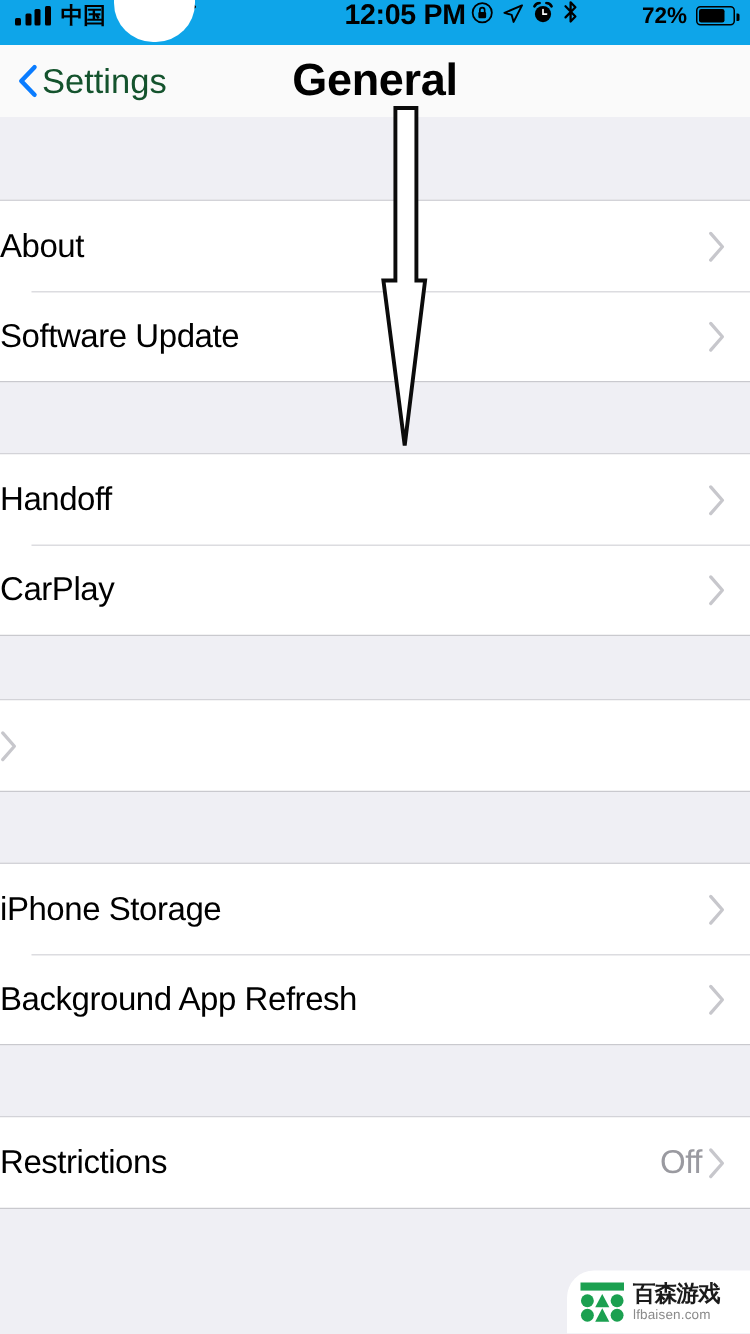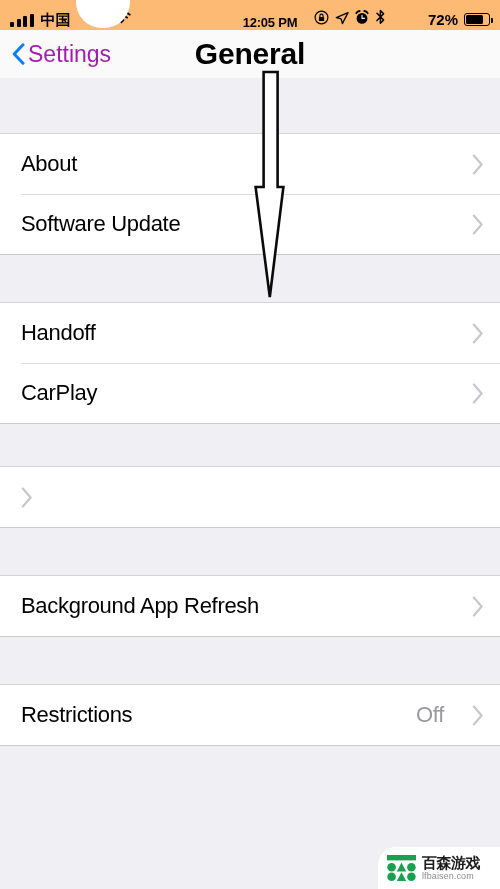--- a/index.html
+++ b/index.html
@@ -12,23 +12,23 @@
   #screen {
     position:relative;
     width:500px; height:889px;
     background:#EFEFF4;
   }
 
   
   .statusbar {
     position:relative;
     height:30px;
-    background:#fdba74;
+    background:#0ea5e9;
     display:flex;
-    align-items:flex-end;
+    align-items:flex-start;
     padding:0 10px;
     font-size:17px;
     font-weight:bold;
     color:#000;
   }
   .sb-left { display:flex; align-items:center; gap:7px; flex:1 1 0; }
   .sb-center { display:flex; align-items:center; justify-content:center; flex:0 0 auto; }
   .sb-right { display:flex; align-items:center; justify-content:flex-end; gap:6px; flex:1 1 0; }
 
   .signal-bars { display:flex; align-items:flex-end; gap:2.5px; height:13px; }
@@ -38,21 +38,21 @@
   .signal-bars i:nth-child(3){ height:11px; }
   .signal-bars i:nth-child(4){ height:13px; }
 
   .carrier { font-size:15px; font-weight:600; letter-spacing:0; }
   .carrier-mask {
     position:absolute; left:76px; top:0;
     width:54px; height:28px;
     background:#FFFFFF;
     border-radius:0 0 26px 26px;
   }
-  .sb-time { font-size:13px; font-weight:bold; letter-spacing:-0.2px;margin-left:40px; }
+  .sb-time { font-size:19px; font-weight:bold; letter-spacing:-0.2px;margin-left:40px; }
   .sb-battery-pct { font-size:15px; font-weight:600;margin-left:36px; }
 
   .batt {
     position:relative; width:26px; height:13px;
     border:1.4px solid #000; border-radius:3px;
   }
   .batt::after {
     content:""; position:absolute; right:-4px; top:3.5px;
     width:2px; height:5px; background:#000; border-radius:0 1px 1px 0;
   }
@@ -65,21 +65,21 @@
   .navbar {
     position:relative;
     height:48px;
     background:#FAFAFA;
     display:flex;
     align-items:center;
   }
   .back-btn {
     display:flex; align-items:center; gap:3px;
     padding-left:12px;
-    color:#a21caf;
+    color:#14532d;
     font-size:23px;
     cursor:pointer;
     z-index:2;
   }
   .back-chev { display:block; width:13px; height:22px; }
   .nav-title {
     position:absolute;
     left:0; right:0; top:0; bottom:0;
     display:flex; align-items:center; justify-content:center;
     font-size:30px; font-weight:bold; color:#000;
@@ -93,21 +93,20 @@
   .group {
     background:#FFFFFF;
     border-top:0.6px solid #D3D3D8;
     border-bottom:0.6px solid #C9C9CE;
   }
   .row {
     position:relative;
     height:60px;
     display:flex;
     align-items:center;
-    padding-left:21px;
     padding-right:16px;
     background:#FFFFFF;
     cursor:pointer;
   }
   .row + .row::before {
     content:"";
     position:absolute;
     left:21px; right:0; top:0;
     height:0.8px;
     background:#DCDCE0;
@@ -115,21 +114,21 @@
   .row-label {
     font-size:22px;
     color:#000;
     letter-spacing:-0.3px;
     flex:1 1 auto;
   }
   .row-value {
     font-size:22px;
     color:#9A9AA0;
     letter-spacing:-0.3px;
-    margin-right:28px;
+    margin-right:4px;
   }
   .chev { flex:0 0 auto; display:block; width:12px; height:21px; }
 
   
   .annot-arrow {
     position:absolute;
     left:250px; top:70px;
     width:42px; height:230px;
     pointer-events:none;
     z-index:30;
@@ -282,20 +281,28 @@
           <svg width="12" height="21" viewBox="0 0 12 21">
               <path d="M1.8 1.6 L9.6 10.5 L1.8 19.4" stroke="#C7C7CC" stroke-width="2.2" fill="none" stroke-linecap="round" stroke-linejoin="round"></path>
             </svg>
         </span>
       </div>
     </div>
 
     <div class="group-gap" style="height:47px"></div>
 
     <div class="group">
+      <div class="row">
+        <span class="row-label">iPhone Storage</span>
+        <span class="chev">
+          <svg width="12" height="21" viewBox="0 0 12 21">
+              <path d="M1.8 1.6 L9.6 10.5 L1.8 19.4" stroke="#C7C7CC" stroke-width="2.2" fill="none" stroke-linecap="round" stroke-linejoin="round"></path>
+            </svg>
+        </span>
+      </div>
       <div class="row">
         <span class="row-label">Background App Refresh</span>
         <span class="chev">
           <svg width="12" height="21" viewBox="0 0 12 21">
               <path d="M1.8 1.6 L9.6 10.5 L1.8 19.4" stroke="#C7C7CC" stroke-width="2.2" fill="none" stroke-linecap="round" stroke-linejoin="round"></path>
             </svg>
         </span>
       </div>
     </div>
 

